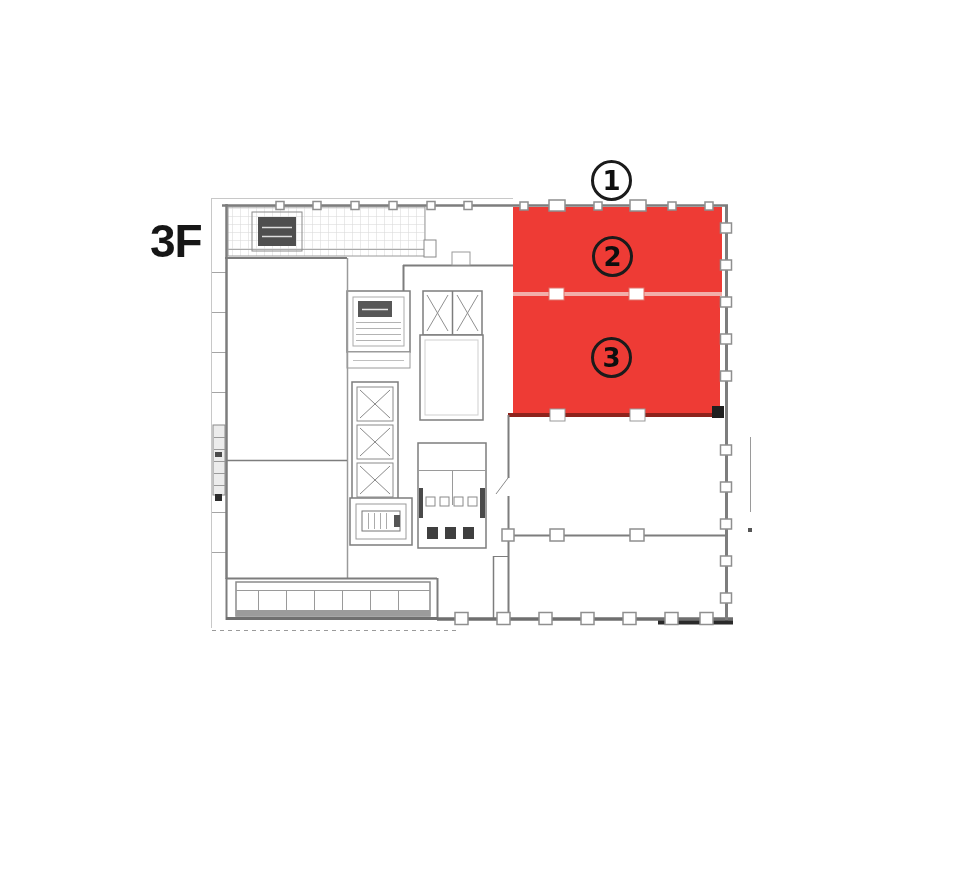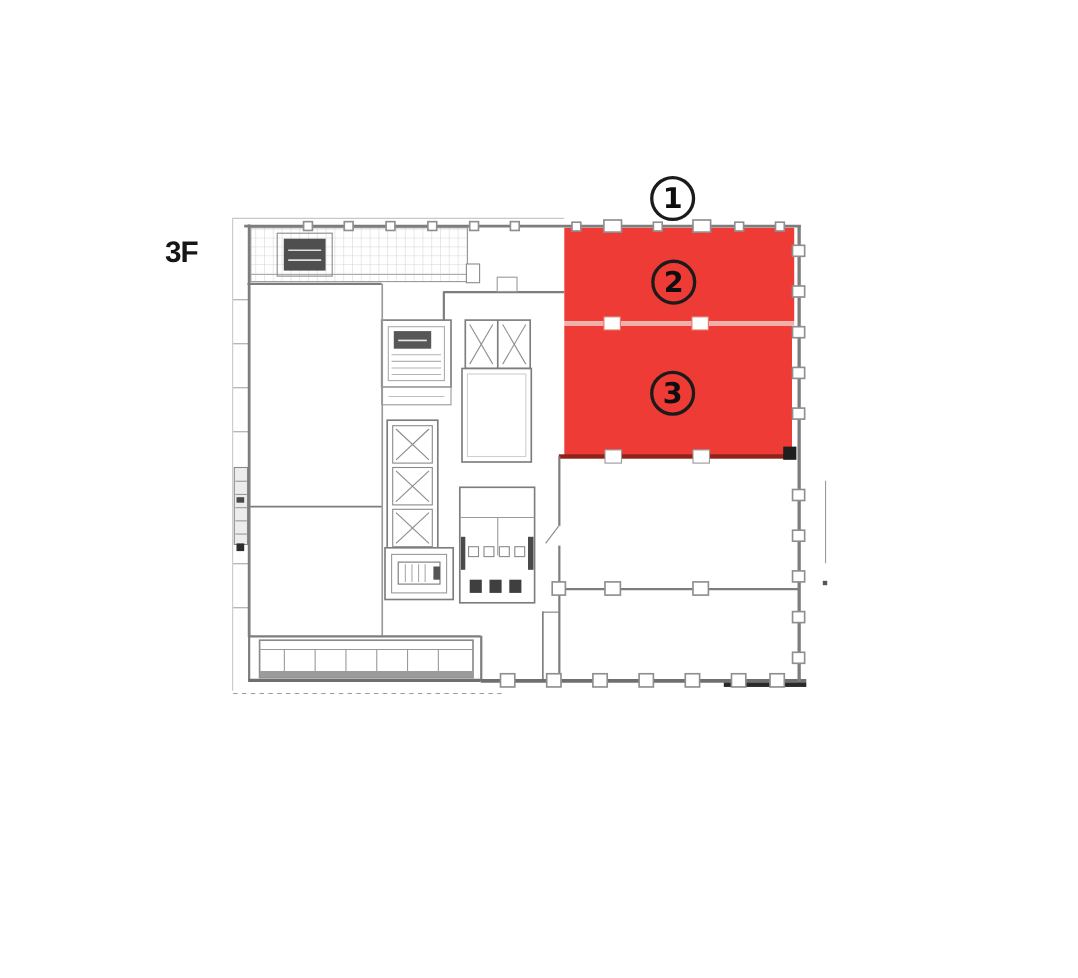--- a/index.html
+++ b/index.html
@@ -3,21 +3,21 @@
 <meta charset="utf-8">
 <style>
   html,body{margin:0;padding:0;background:#ffffff;}
   #canvas{
     position:relative;width:980px;height:889px;background:#ffffff;overflow:hidden;
     font-family:"Liberation Sans", sans-serif;
   }
   #plan-svg{position:absolute;left:0;top:0;width:980px;height:889px;}
   .floor-label{
     position:absolute;left:150px;top:214px;
-    font-size:27px;font-weight:bold;color:#161616;letter-spacing:-1px;
+    font-size:46px;font-weight:bold;color:#161616;letter-spacing:-1px;
     font-family:"Liberation Sans", sans-serif;
   }
   .marker{
     position:absolute;width:41px;height:41px;box-sizing:border-box;
     border:3px solid #1b1b1b;border-radius:50%;
     display:flex;align-items:center;justify-content:center;
     font-size:26px;font-weight:bold;color:#0e0e0e;
     font-family:"DejaVu Sans", sans-serif;line-height:1;
   }
   #marker-1{left:591px;top:160px;background:#ffffff;}

